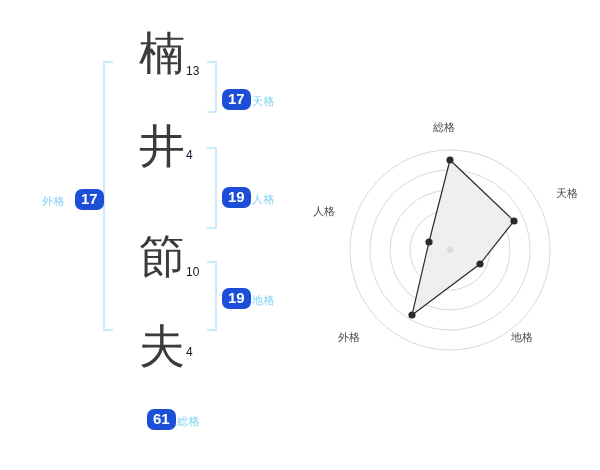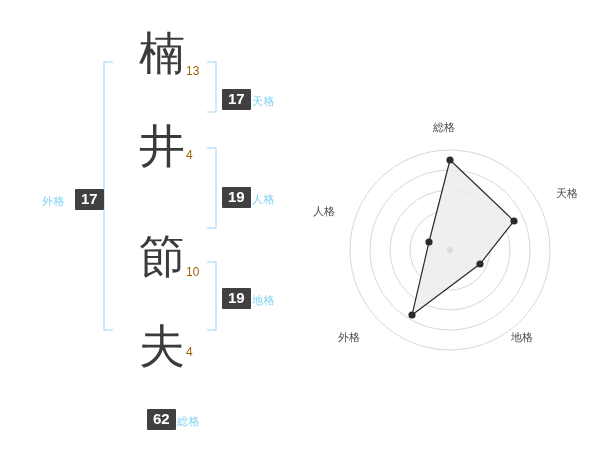--- a/index.html
+++ b/index.html
@@ -38,38 +38,38 @@
     width: 56px;
   }
   .kanji-1 { left: 134px; top: 30px; }
   .kanji-2 { left: 134px; top: 123px; }
   .kanji-3 { left: 134px; top: 233px; }
   .kanji-4 { left: 134px; top: 323px; }
 
   .stroke-num {
     position: absolute;
     font-size: 12px;
-    color: #a16207;
+    color: #0f172a;
     font-family: "Liberation Sans", sans-serif;
   }
   .sn-1 { left: 186px; top: 64px; }
   .sn-2 { left: 186px; top: 148px; }
   .sn-3 { left: 186px; top: 265px; }
   .sn-4 { left: 186px; top: 345px; }
 
   
   .chip {
     position: absolute;
-    background: #404040;
+    background: #1d4ed8;
     color: #ffffff;
     font-size: 15px;
     font-weight: bold;
     padding: 2px 6px 3px 6px;
     line-height: 16px;
-    border-radius: 1px;
+    border-radius: 7px;
     font-family: "Liberation Sans", sans-serif;
     text-align: right;
   }
   .chip-label {
     position: absolute;
     color: #7fd0f2;
     font-size: 11px;
     font-family: "DejaVu Sans", sans-serif;
     letter-spacing: 0.5px;
   }
@@ -147,21 +147,21 @@
 
     <div class="chip chip-jinkaku">19</div>
     <div class="chip-label lbl-jinkaku">人格</div>
 
     <div class="chip chip-chikaku">19</div>
     <div class="chip-label lbl-chikaku">地格</div>
 
     <div class="chip chip-gaikaku">17</div>
     <div class="chip-label lbl-gaikaku">外格</div>
 
-    <div class="chip chip-soukaku">62</div>
+    <div class="chip chip-soukaku">61</div>
     <div class="chip-label lbl-soukaku">総格</div>
   </div>
 
   <div class="chart-panel">
 
     <svg viewBox="0 0 300 470" width="300" height="470">
 
       <g fill="none" stroke="#d8d8d8" stroke-width="1">
         <circle cx="150" cy="250" r="100"></circle>
         <circle cx="150" cy="250" r="80"></circle>

